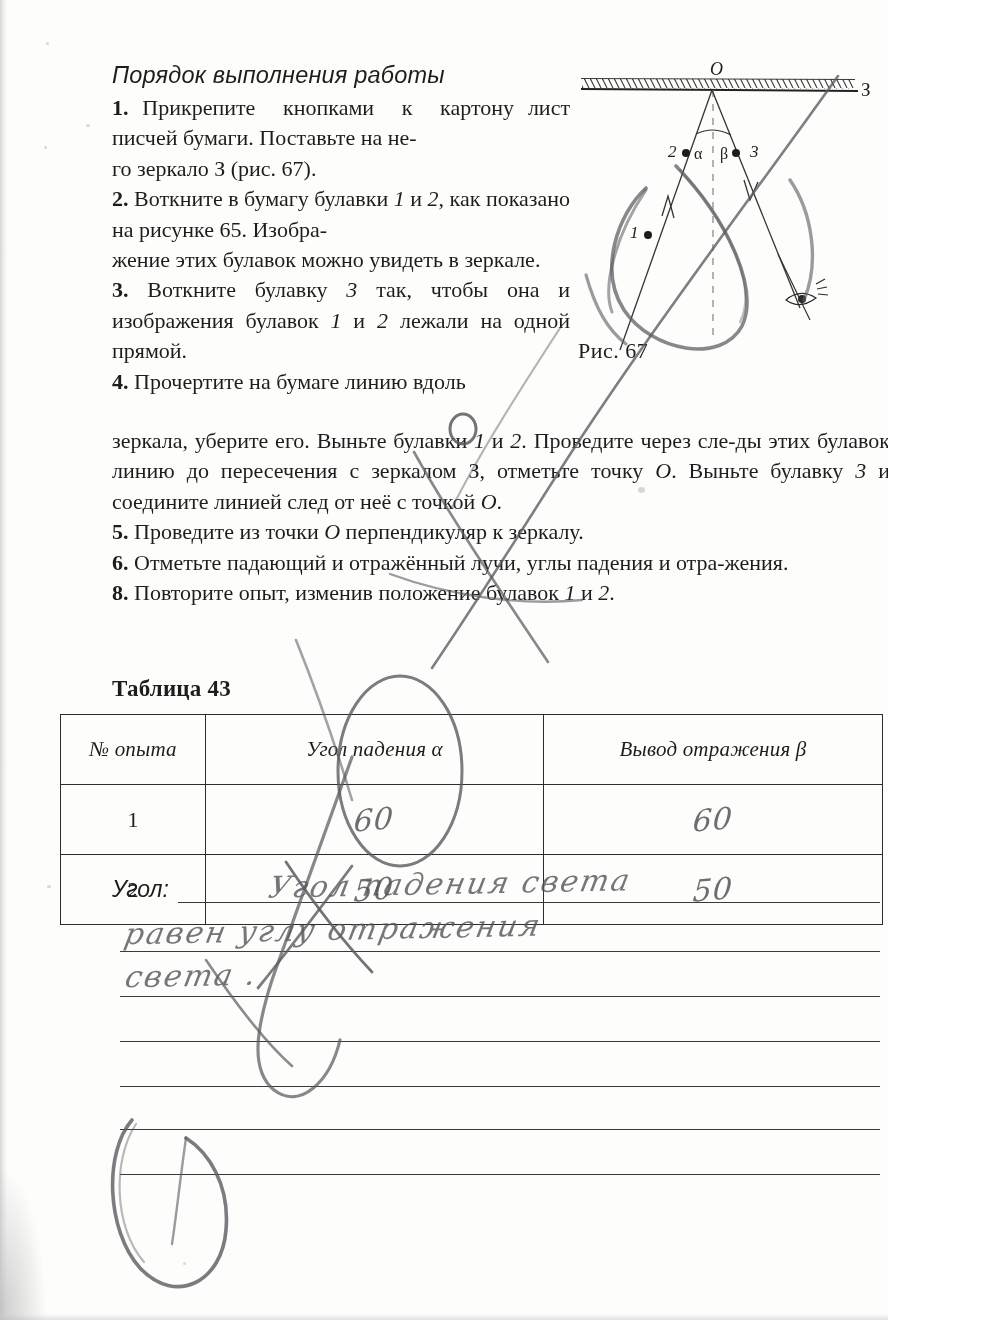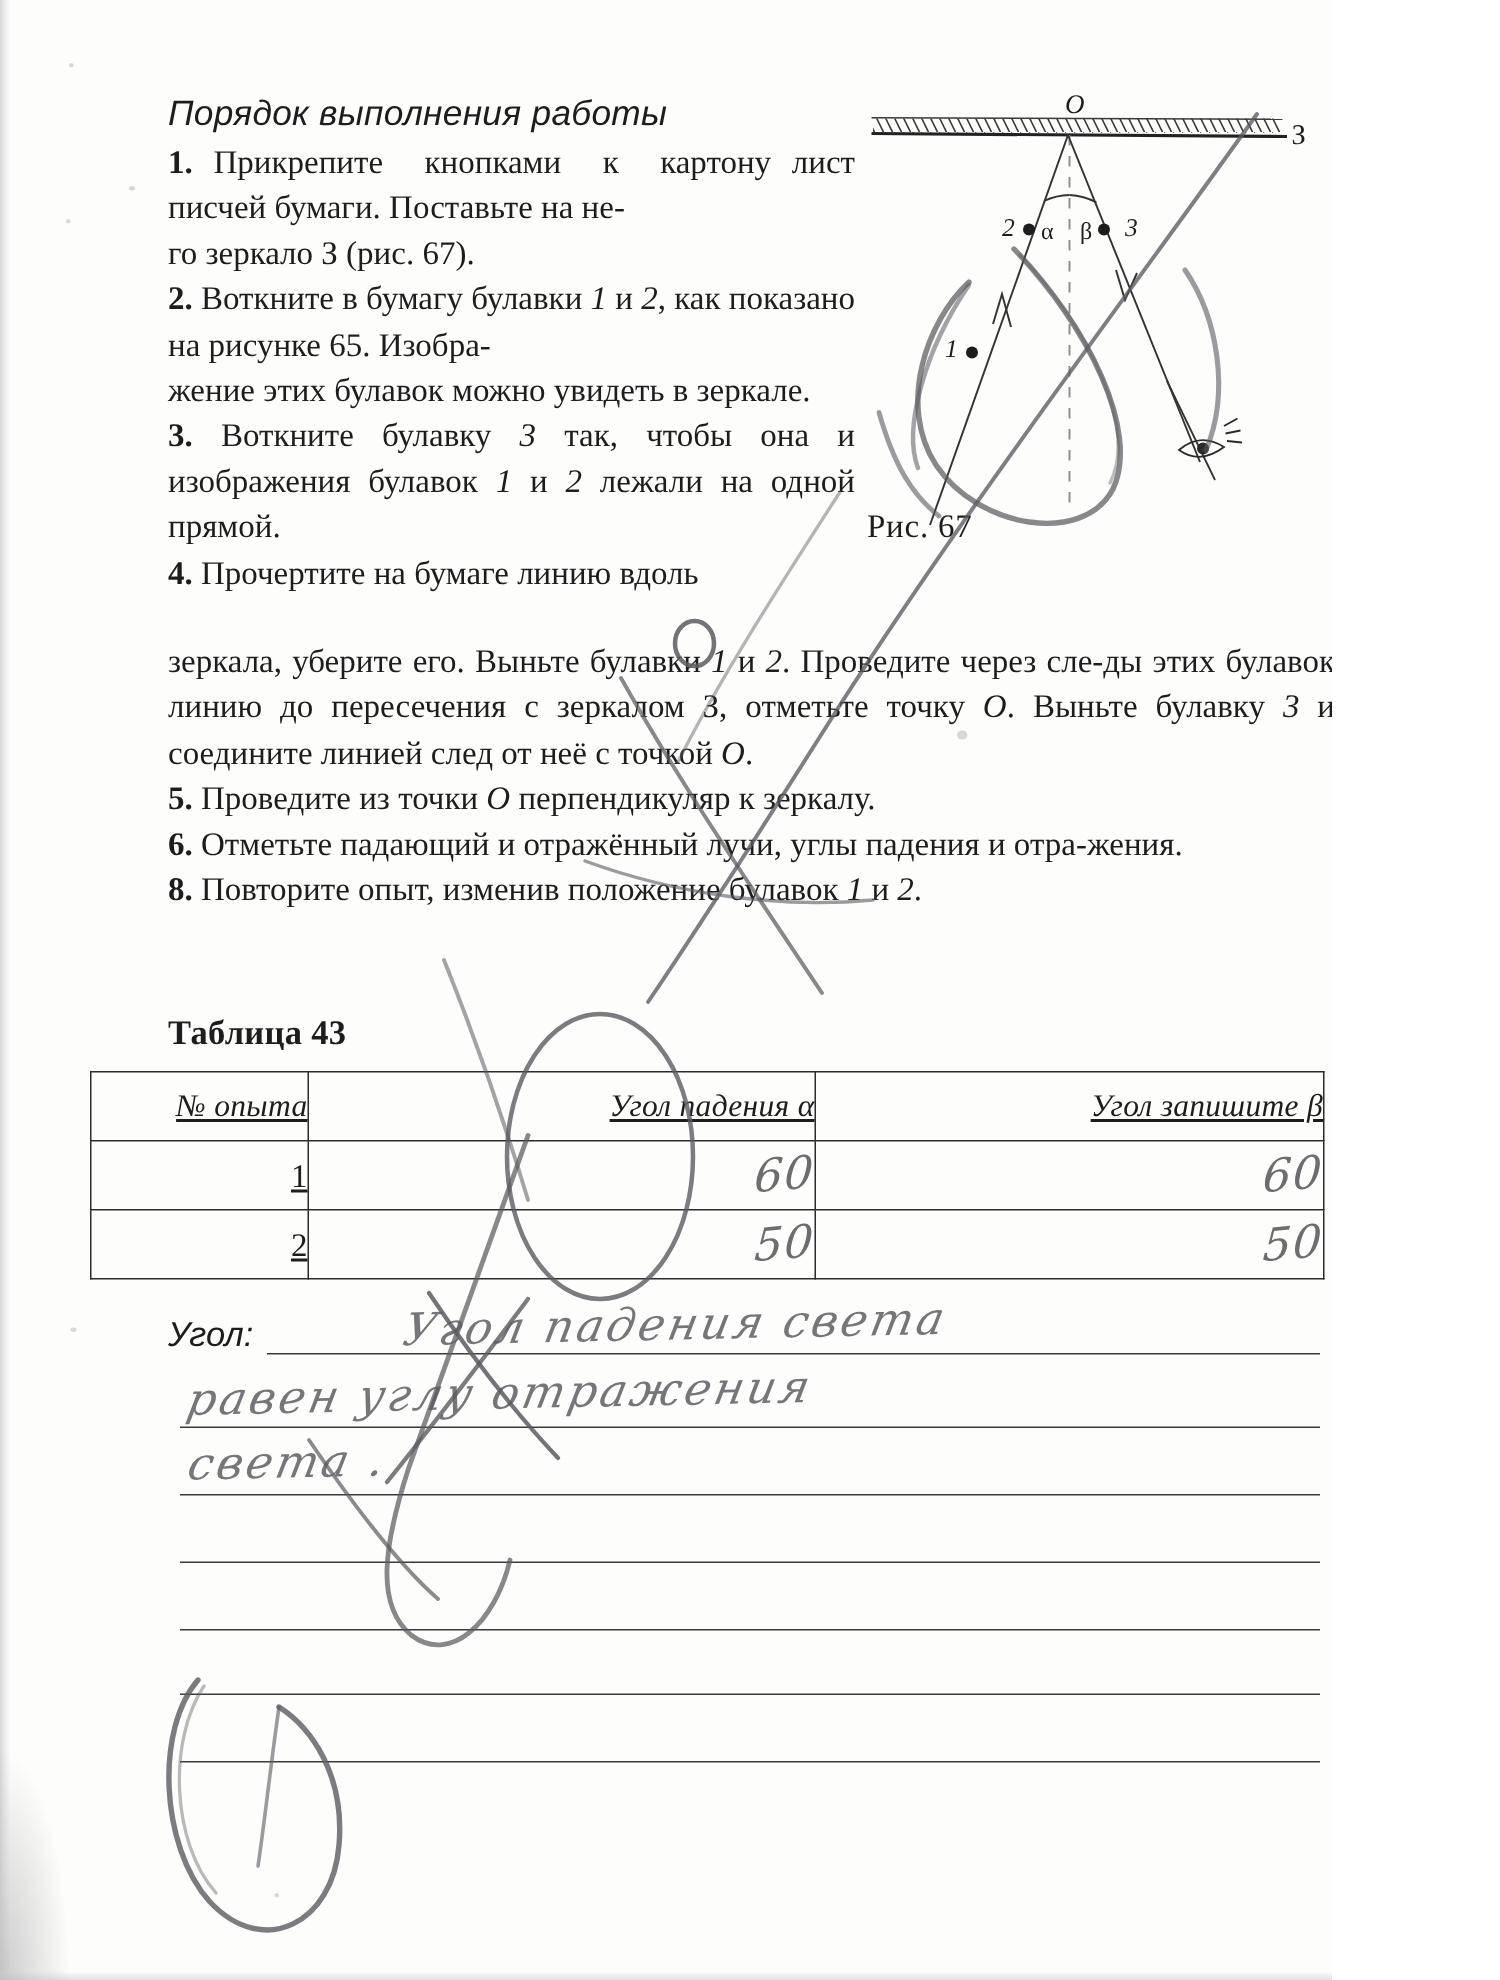--- a/index.html
+++ b/index.html
@@ -105,25 +105,24 @@
   }
   #data-table {
     position: absolute;
     left: 60px; top: 714px;
     width: 822px;
     border-collapse: collapse;
     table-layout: fixed;
   }
   #data-table th, #data-table td {
     border: 1.6px solid #2b2b2b;
-    text-align: right;
+    text-align: center;
     font-size: 21px;
     height: 45px;
-    padding: 0;
-    text-decoration: underline;
+    padding: 12px;
   }
   #data-table th {
     font-style: italic;
     font-weight: normal;
     letter-spacing: .2px;
   }
   #data-table td { font-size: 22px; }
   .col-a { width: 145px; }
   .col-b { width: 338px; }
   .col-c { width: 339px; }
@@ -265,21 +264,21 @@
   <table id="data-table">
     <colgroup>
         <col class="col-a">
         <col class="col-b">
         <col class="col-c">
       </colgroup>
     <thead>
       <tr>
         <th>№ опыта</th>
         <th>Угол падения α</th>
-        <th>Угол запишите β</th>
+        <th>Вывод отражения β</th>
       </tr>
     </thead>
     <tbody>
       <tr>
         <td>1</td>
         <td><span class="hand">60</span></td>
         <td><span class="hand">60</span></td>
       </tr>
       <tr>
         <td>2</td>

